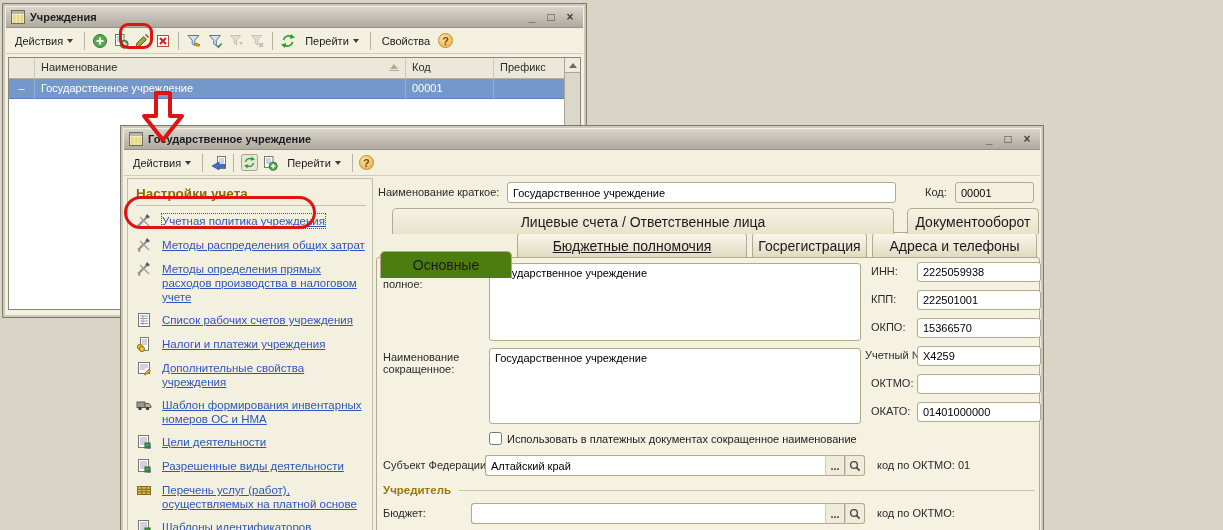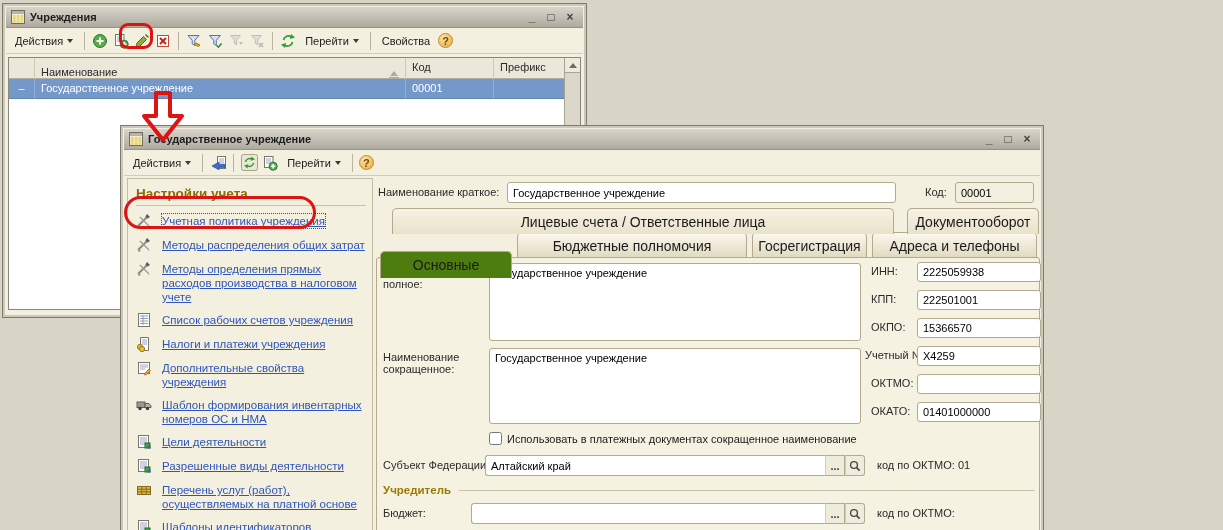--- a/index.html
+++ b/index.html
@@ -26,21 +26,21 @@
   .help-circle { width:15px; height:15px; border-radius:50%; border:1px solid #bf8c2e;
                  background:radial-gradient(circle at 35% 30%, #ffe2a0, #eda93a);
                  color:#6e4a12; font-weight:bold; font-size:11px; display:flex; align-items:center; justify-content:center; }
 
   
   .list-wrap { position:relative; margin:3px 2px 2px 2px; height:253px; border:1px solid #8a8778; background:#fff; overflow:hidden; }
   .vscroll { position:absolute; top:0; right:0; bottom:0; width:16px; background:#dbd7cb; border-left:1px solid #a9a596; }
   .vscroll .up { height:15px; border-bottom:1px solid #a9a596; background:#ece9dd; display:flex; align-items:center; justify-content:center; }
   .tri-up { width:0; height:0; border-left:4px solid transparent; border-right:4px solid transparent; border-bottom:5px solid #6e6b5e; }
   .trow { display:flex; margin-right:16px; }
-  .thead .cell { background:#ebe8da; border-bottom:1px solid #b2ae9d; color:#2b2b2b;align-items:flex-end; }
+  .thead .cell { background:#ebe8da; border-bottom:1px solid #b2ae9d; color:#2b2b2b; }
   .cell { height:21px; padding:3px 6px 0 6px; border-right:1px solid #cdc9b8; overflow:hidden; white-space:nowrap; }
   .c-marker { flex:0 0 26px; }
   .c-name { flex:1 1 auto; display:flex; }
   .c-code { flex:0 0 88px; }
   .c-prefix { flex:0 0 70px; }
   .row-sel .cell { background:#7598cb; color:#fff; border-right:1px solid #8fadd6; border-bottom:1px solid #5f83b8; height:20px; }
   .sort-ic { margin-left:auto; display:flex; flex-direction:column; align-items:center; gap:1px; padding-top:3px; }
   .sort-ic .t { width:0;height:0;border-left:4px solid transparent;border-right:4px solid transparent;border-bottom:5px solid #b1ab8f; }
   .sort-ic .b { width:10px;height:1px;background:#b1ab8f; }
 
@@ -368,21 +368,21 @@
       <div class="formarea">
         <span class="f-label" style="left:4px; top:10px;">Наименование краткое:</span>
         <input class="inp" style="left: 133px; top: 6px; width: 389px;" value="Государственное учреждение">
         <span class="f-label" style="left:551px; top:10px;">Код:</span>
         <input class="inp ro" style="left: 581px; top: 6px; width: 79px;" value="00001">
 
         <div class="tab top" style="left:18px; top:32px; width:502px; height:26px; z-index:2;">Лицевые счета / Ответственные лица</div>
         <div class="tab top" style="left:533px; top:32px; width:132px; height:26px; z-index:2;">Документооборот</div>
 
         <div class="tab active" style="left:6px; top:55px; width:132px; height:27px;">Основные</div>
-        <div class="tab" style="left:143px; top:56px; width:230px; height:26px;">Бюджетные полномочия</div>
+        <div class="tab" style="left:143px; top:56px; width:230px; height:26px;text-decoration:underline;">Бюджетные полномочия</div>
         <div class="tab" style="left:378px; top:56px; width:115px; height:26px;">Госрегистрация</div>
         <div class="tab" style="left:498px; top:56px; width:165px; height:26px;">Адреса и телефоны</div>
 
         <div class="tab-content">
           <span class="f-label" style="left:6px; top:8px; width:102px;">Наименование полное:</span>
           <textarea class="tarea" style="left: 112px; top: 5px; width: 372px; height: 78px;">Государственное учреждение</textarea>
 
           <span class="f-label" style="left:494px; top:7px;">ИНН:</span>
           <input class="inp" style="left: 540px; top: 4px; width: 124px; height: 20px;" value="2225059938">
           <span class="f-label" style="left:494px; top:35px;">КПП:</span>

